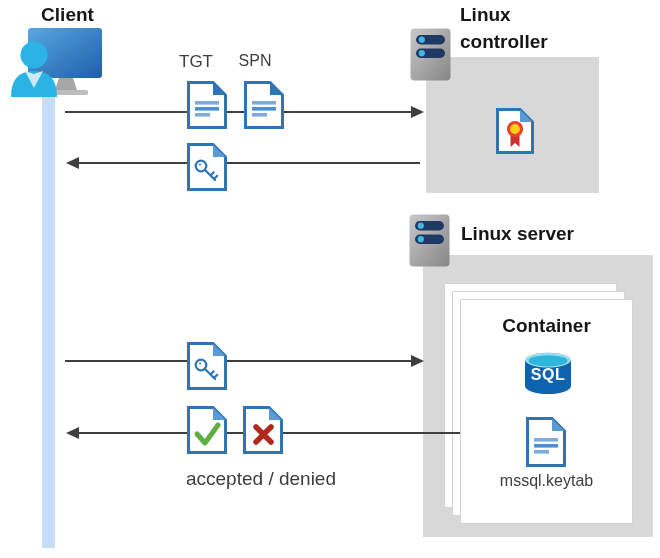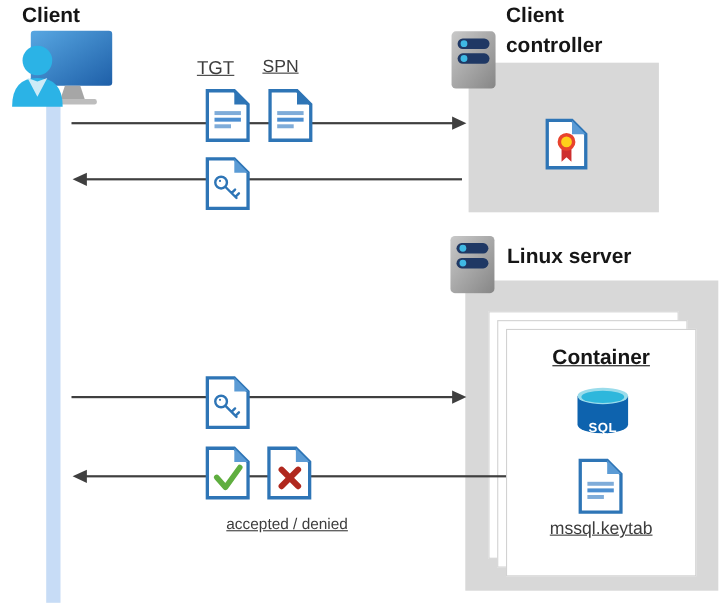--- a/index.html
+++ b/index.html
@@ -13,21 +13,21 @@
   .graybox{background:#d8d8d8;z-index:1;}
   .lifeline{background:#c7dcf6;z-index:1;}
   .card{background:#ffffff;border:1px solid #d2d2d2;box-sizing:border-box;}
   .card-back{z-index:2;}
   .card-front{z-index:4;}
   .arrow-line{height:2px;background:#3f3f3f;z-index:3;}
   .arrow-head-right{width:0;height:0;border-top:6px solid transparent;border-bottom:6px solid transparent;border-left:13px solid #3f3f3f;z-index:3;}
   .arrow-head-left{width:0;height:0;border-top:6px solid transparent;border-bottom:6px solid transparent;border-right:13px solid #3f3f3f;z-index:3;}
   .icon{z-index:5;}
   .label{z-index:6;}
-  .center{text-align:center;text-decoration:underline;}
+  .center{text-align:center;}
   svg{display:block;}
 </style>
 </head>
 <body>
 
 <div id="stage">
 
   <div class="abs lifeline" style="left:42px;top:94px;width:13px;height:454px;"></div>
 
   <div class="abs graybox" style="left:426px;top:57px;width:173px;height:136px;"></div>
@@ -42,21 +42,21 @@
 
   <div class="abs arrow-head-left" style="left:66px;top:157px;"></div>
   <div class="abs arrow-line" style="left:78px;top:162px;width:342px;"></div>
 
   <div class="abs arrow-line" style="left:65px;top:360px;width:348px;"></div>
   <div class="abs arrow-head-right" style="left:411px;top:355px;"></div>
 
   <div class="abs arrow-head-left" style="left:66px;top:427px;"></div>
   <div class="abs arrow-line" style="left:78px;top:432px;width:382px;"></div>
 
-  <div class="abs title label" style="left:20px;top:2px;width:95px;">Client</div>
+  <div class="abs title label" style="left:20px;top:2px;width:95px;text-align:center;">Client</div>
 
   <div class="abs icon" style="left:8px;top:24px;">
     <svg width="100" height="75" viewBox="0 0 100 75">
       <defs>
         <linearGradient id="grad-monitor" x1="0" y1="0" x2="1" y2="1">
           <stop offset="0" stop-color="#58a7e2"></stop>
             <stop offset="1" stop-color="#1e5fa8"></stop>
         </linearGradient>
       </defs>
       <rect x="20" y="4" width="74" height="50" rx="3" fill="url(#grad-monitor)"></rect>
@@ -111,21 +111,21 @@
             <stop offset="1" stop-color="#868686"></stop>
         </linearGradient>
       </defs>
       <rect x="0.5" y="0.5" width="40" height="52" rx="4" fill="url(#grad-server-1)"></rect>
       <rect x="6" y="7" width="29" height="9.5" rx="4.75" fill="#1F3864"></rect>
       <circle cx="11.8" cy="11.7" r="3.1" fill="#3FB9E4"></circle>
       <rect x="6" y="20.5" width="29" height="9.5" rx="4.75" fill="#1F3864"></rect>
       <circle cx="11.8" cy="25.2" r="3.1" fill="#3FB9E4"></circle>
     </svg>
   </div>
-  <div class="abs title label" style="left:460px;top:1px;width:125px;line-height:27px;">Client controller</div>
+  <div class="abs title label" style="left:460px;top:1px;width:125px;line-height:27px;">Linux controller</div>
 
   <div class="abs icon" style="left:495px;top:107px;">
     <svg width="40" height="48" viewBox="0 0 40 48">
       <path d="M2.5 2.5 H25 L37.5 15 V45.5 H2.5 Z" fill="#fff" stroke="#2E75B6" stroke-width="3"></path>
       <path d="M25 2.5 L37.5 15 H25 Z" fill="#5B9BD5"></path>
       <path d="M15.5 26 h9 v14 l-4.5 -4 -4.5 4 z" fill="#CE2F2F"></path>
       <circle cx="20" cy="22" r="6.5" fill="#FFD01A" stroke="#E8432D" stroke-width="3.2"></circle>
     </svg>
   </div>
 
@@ -148,21 +148,21 @@
 
   <div class="abs title label center" style="left:460px;top:313px;width:173px;">Container</div>
 
   <div class="abs icon" style="left:522px;top:351px;">
     <svg width="52" height="47" viewBox="0 0 52 47">
       <path d="M3 9 V35 a23 8 0 0 0 46 0 V9 Z" fill="#0E63AE"></path>
       <ellipse cx="26" cy="9" rx="23" ry="7.5" fill="#9ADCEB"></ellipse>
       <ellipse cx="26" cy="9.8" rx="19.5" ry="5.6" fill="#2EB7DC"></ellipse>
     </svg>
   </div>
-  <div class="abs label center" style="left:522px;top:366px;width:52px;font-size:12px;font-weight:bold;color:#ffffff;letter-spacing:0.5px;margin-top:16px;">SQL</div>
+  <div class="abs label center" style="left:522px;top:366px;width:52px;font-size:16px;font-weight:bold;color:#ffffff;letter-spacing:0.5px;">SQL</div>
 
   <div class="abs icon" style="left:525px;top:416px;">
     <svg width="42" height="52" viewBox="0 0 42 52">
       <path d="M2.5 2.5 H27 L39.5 15 V49.5 H2.5 Z" fill="#fff" stroke="#2E75B6" stroke-width="3"></path>
       <path d="M27 2.5 L39.5 15 H27 Z" fill="#5B9BD5"></path>
       <rect x="9" y="22" width="24" height="3.6" fill="#7FACD9"></rect>
       <rect x="9" y="28" width="24" height="3.6" fill="#4D8FD1"></rect>
       <rect x="9" y="34" width="15" height="3.6" fill="#7FACD9"></rect>
     </svg>
   </div>
@@ -188,15 +188,15 @@
     </svg>
   </div>
   <div class="abs icon" style="left:242px;top:405px;">
     <svg width="42" height="50" viewBox="0 0 42 50">
       <path d="M2.5 2.5 H27 L39.5 15 V47.5 H2.5 Z" fill="#fff" stroke="#2E75B6" stroke-width="3"></path>
       <path d="M27 2.5 L39.5 15 H27 Z" fill="#5B9BD5"></path>
       <path d="M14 22 L29 37 M29 22 L14 37" fill="none" stroke="#B0281E" stroke-width="5.5" stroke-linecap="round"></path>
     </svg>
   </div>
 
-  <div class="abs subtext label center" style="left:147px;top:468px;width:228px;font-size:14px;">accepted / denied</div>
+  <div class="abs subtext label center" style="left:147px;top:468px;width:228px;font-size:19px;">accepted / denied</div>
 
 </div>
 
 </body></html>

